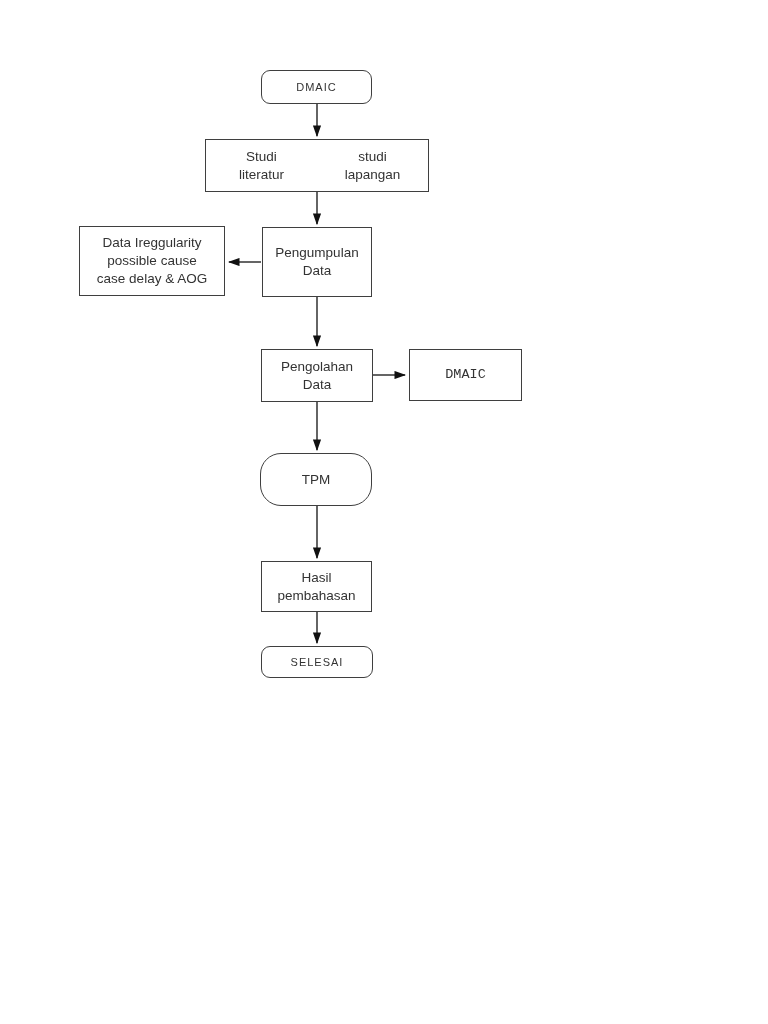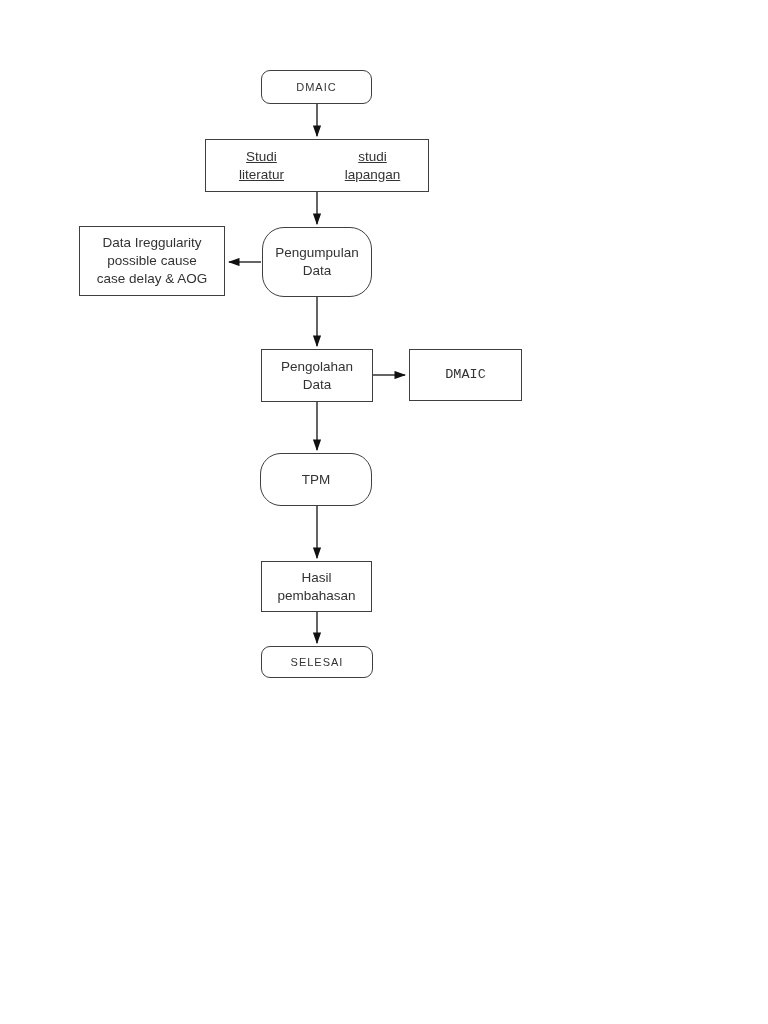--- a/index.html
+++ b/index.html
@@ -40,35 +40,34 @@
     line-height:1.32;
     white-space:pre-line;
   }
   .node.rounded{
     border-radius:9px;
     font-size:11px;
     letter-spacing:1px;
   }
   .cells{
     padding:0;
-    text-decoration:underline;
   }
   .cell{
     flex:1 1 50%;
     height:100%;
     display:flex;
     align-items:center;
     justify-content:center;
     text-align:center;
     white-space:pre-line;
   }
   
   .n-start       {left:261px;top:70px; width:111px;height:34px;}
   .n-studies     {left:205px;top:139px;width:224px;height:53px;}
-  .n-pengumpulan {left:262px;top:227px;width:110px;height:70px;border-radius:22px;}
+  .n-pengumpulan {left:262px;top:227px;width:110px;height:70px;}
   .n-irregularity{left:79px; top:226px;width:146px;height:70px;}
   .n-pengolahan  {left:261px;top:349px;width:112px;height:53px;}
   .n-dmaic       {left:409px;top:349px;width:113px;height:52px;font-family:Liberation Mono, monospace;}
   .n-tpm         {left:260px;top:453px;width:112px;height:53px;border-radius:21px;}
   .n-hasil       {left:261px;top:561px;width:111px;height:51px;}
   .n-selesai     {left:261px;top:646px;width:112px;height:32px;}
 </style>
 </head>
 <body>
 

